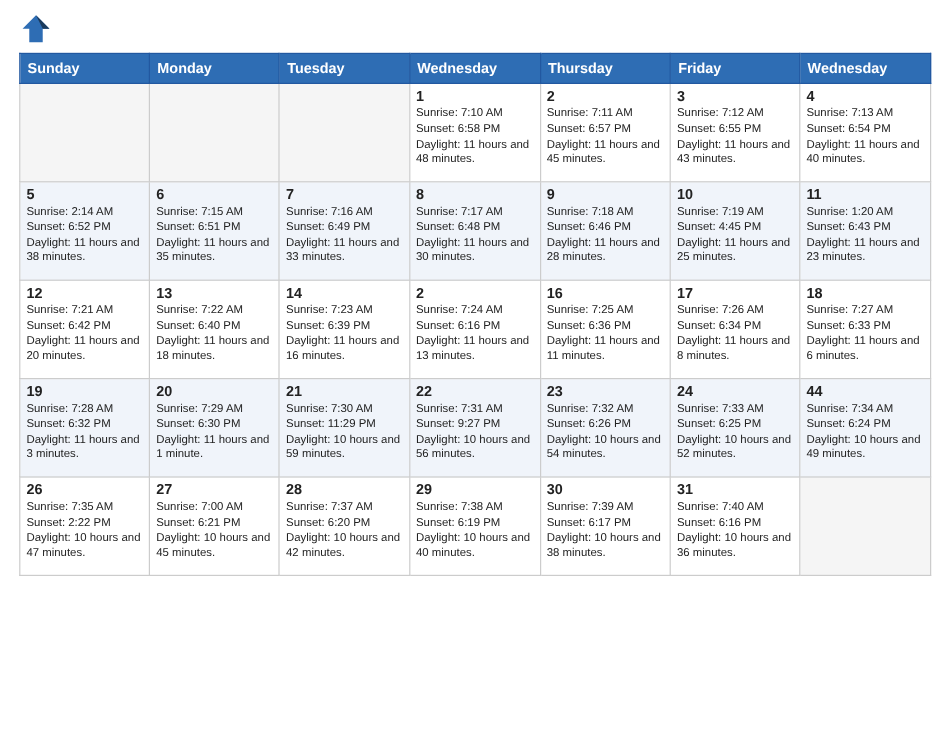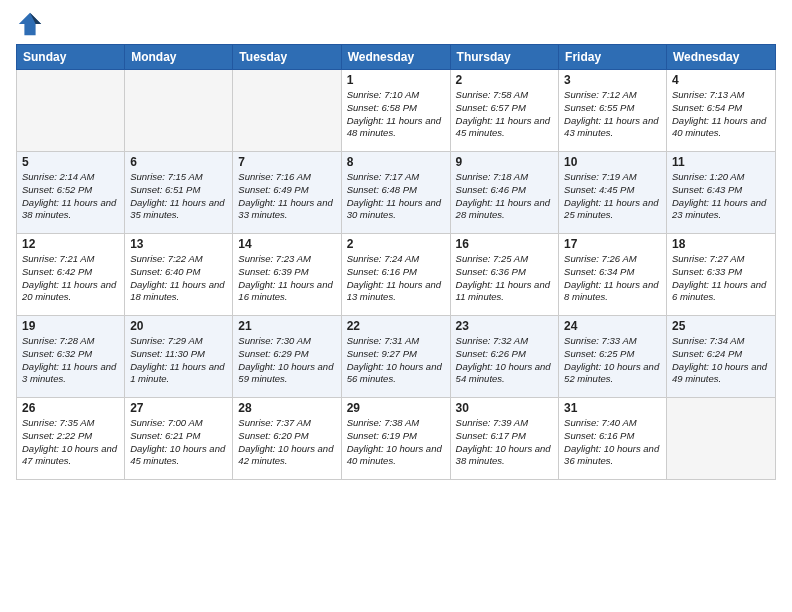--- a/index.html
+++ b/index.html
@@ -79,21 +79,20 @@
     .day-num {
       font-size: 12px;
       font-weight: bold;
       margin-bottom: 2px;
       display: block;
     }
     .day-info {
       font-size: 9.5px;
       line-height: 1.35;
       color: #222;
-      font-style: italic;
     }
     .row-shade td {
       background: #f0f4fa;
     }
   </style>
 </head>
 <body>
 
 <div class="container">
   <div class="header">
@@ -133,21 +132,21 @@
           <td class="empty"></td>
           <td>
             <span class="day-num">1</span>
             <div class="day-info">Sunrise: 7:10 AM
 Sunset: 6:58 PM
 Daylight: 11 hours
 and 48 minutes.</div>
           </td>
           <td>
             <span class="day-num">2</span>
-            <div class="day-info">Sunrise: 7:58 AM
+            <div class="day-info">Sunrise: 7:11 AM
 Sunset: 6:57 PM
 Daylight: 11 hours
 and 45 minutes.</div>
           </td>
           <td>
             <span class="day-num">3</span>
             <div class="day-info">Sunrise: 7:12 AM
 Sunset: 6:55 PM
 Daylight: 11 hours
 and 43 minutes.</div>
@@ -266,28 +265,28 @@
           <td>
             <span class="day-num">19</span>
             <div class="day-info">Sunrise: 7:28 AM
 Sunset: 6:32 PM
 Daylight: 11 hours
 and 3 minutes.</div>
           </td>
           <td>
             <span class="day-num">20</span>
             <div class="day-info">Sunrise: 7:29 AM
-Sunset: 11:30 PM
+Sunset: 6:30 PM
 Daylight: 11 hours
 and 1 minute.</div>
           </td>
           <td>
             <span class="day-num">21</span>
             <div class="day-info">Sunrise: 7:30 AM
-Sunset: 6:29 PM
+Sunset: 11:29 PM
 Daylight: 10 hours
 and 59 minutes.</div>
           </td>
           <td>
             <span class="day-num">22</span>
             <div class="day-info">Sunrise: 7:31 AM
 Sunset: 9:27 PM
 Daylight: 10 hours
 and 56 minutes.</div>
           </td>
@@ -299,21 +298,21 @@
 and 54 minutes.</div>
           </td>
           <td>
             <span class="day-num">24</span>
             <div class="day-info">Sunrise: 7:33 AM
 Sunset: 6:25 PM
 Daylight: 10 hours
 and 52 minutes.</div>
           </td>
           <td>
-            <span class="day-num">25</span>
+            <span class="day-num">44</span>
             <div class="day-info">Sunrise: 7:34 AM
 Sunset: 6:24 PM
 Daylight: 10 hours
 and 49 minutes.</div>
           </td>
         </tr>
         <tr>
           <td>
             <span class="day-num">26</span>
             <div class="day-info">Sunrise: 7:35 AM

